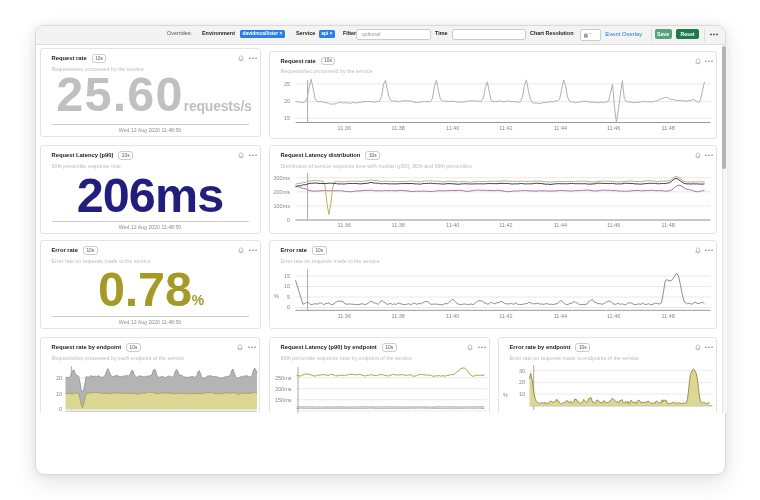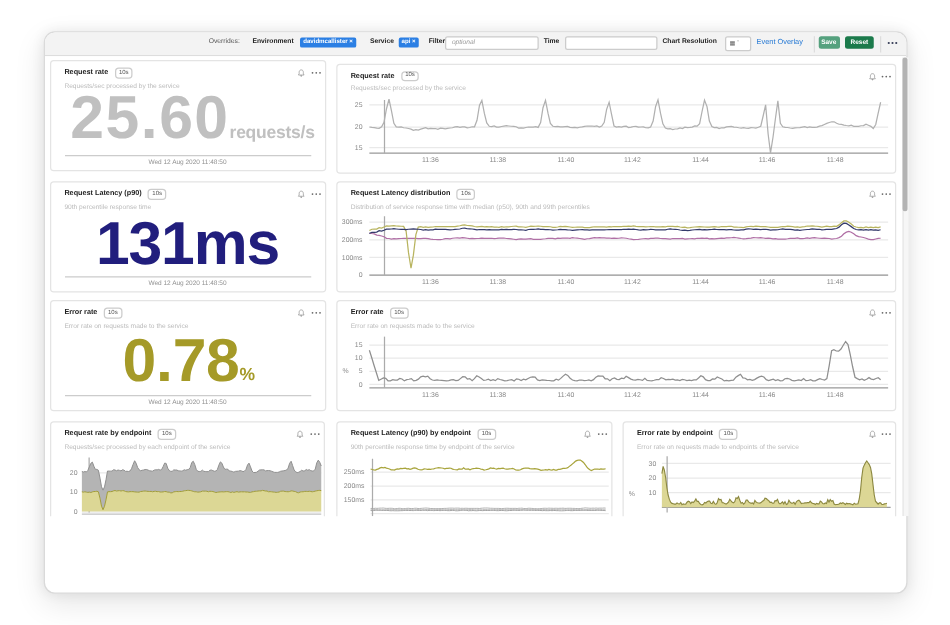--- a/index.html
+++ b/index.html
@@ -74,21 +74,21 @@
 <div class="ct">Request Latency (p90)<span class="pill">10s</span></div>
         <div class="cd">90th percentile response time</div>
         <svg class="bell" style="right:15.5px" viewBox="0 0 10 11">
           <path d="M5 1.2 C3 1.2 2.2 2.8 2.2 4.5 L2.2 6.5 L1.2 8 L8.8 8 L7.8 6.5 L7.8 4.5 C7.8 2.8 7 1.2 5 1.2 Z M4 9 A1.1 1.1 0 0 0 6 9 Z" fill="none" stroke="#8a8a8a" stroke-width="0.9"></path>
         </svg>
         <svg style="right:3px;top:8px;" width="8" height="3" viewBox="0 0 8 3">
           <circle cx="1" cy="1.2" r="0.7" fill="#666"></circle>
           <circle cx="4" cy="1.2" r="0.7" fill="#666"></circle>
           <circle cx="7" cy="1.2" r="0.7" fill="#666"></circle>
         </svg>
-<div class="bignum" style="top:20.5px;color:#211e7d;text-indent:0px;"><span class="bn" style="letter-spacing:-0.9px;">131</span><span class="bn" style="letter-spacing:-0.9px;">ms</span></div>
+<div class="bignum" style="top:20.5px;color:#211e7d;text-indent:0px;"><span class="bn" style="letter-spacing:-0.9px;">206</span><span class="bn" style="letter-spacing:-0.9px;">ms</span></div>
 <div class="rule" style="top:74.5px;"></div>
 <div class="date" style="top:78px;">Wed 12 Aug 2020 11:48:50</div>
 </div>
 <div class="card" style="left:3.5px; top:195px; width:221px; height:88.5px;">
 <div class="ct">Error rate<span class="pill">10s</span></div>
         <div class="cd">Error rate on requests made to the service</div>
         <svg class="bell" style="right:15.5px" viewBox="0 0 10 11">
           <path d="M5 1.2 C3 1.2 2.2 2.8 2.2 4.5 L2.2 6.5 L1.2 8 L8.8 8 L7.8 6.5 L7.8 4.5 C7.8 2.8 7 1.2 5 1.2 Z M4 9 A1.1 1.1 0 0 0 6 9 Z" fill="none" stroke="#8a8a8a" stroke-width="0.9"></path>
         </svg>
         <svg style="right:3px;top:8px;" width="8" height="3" viewBox="0 0 8 3">

